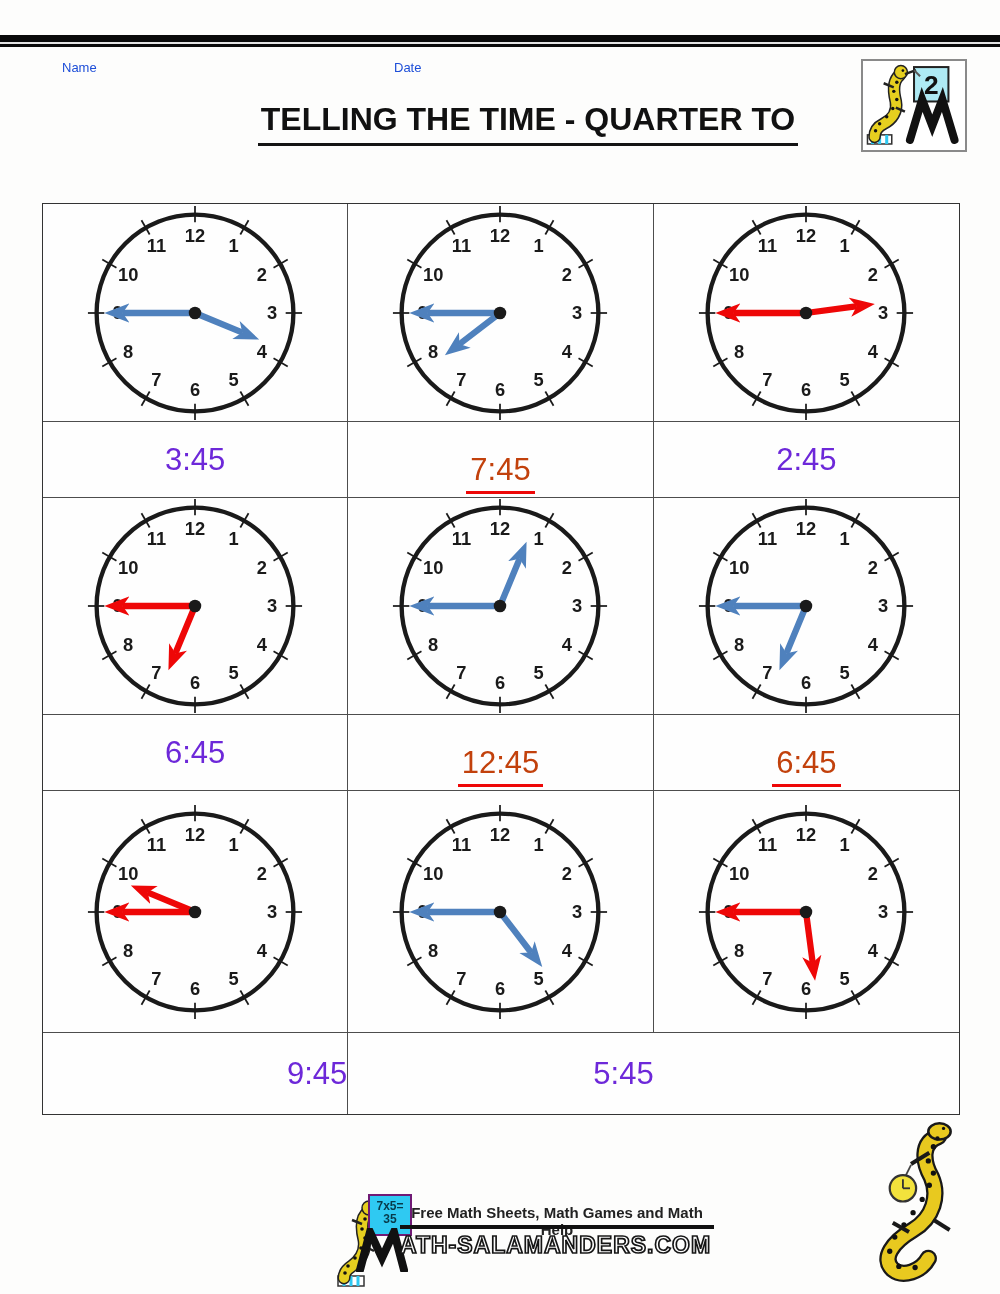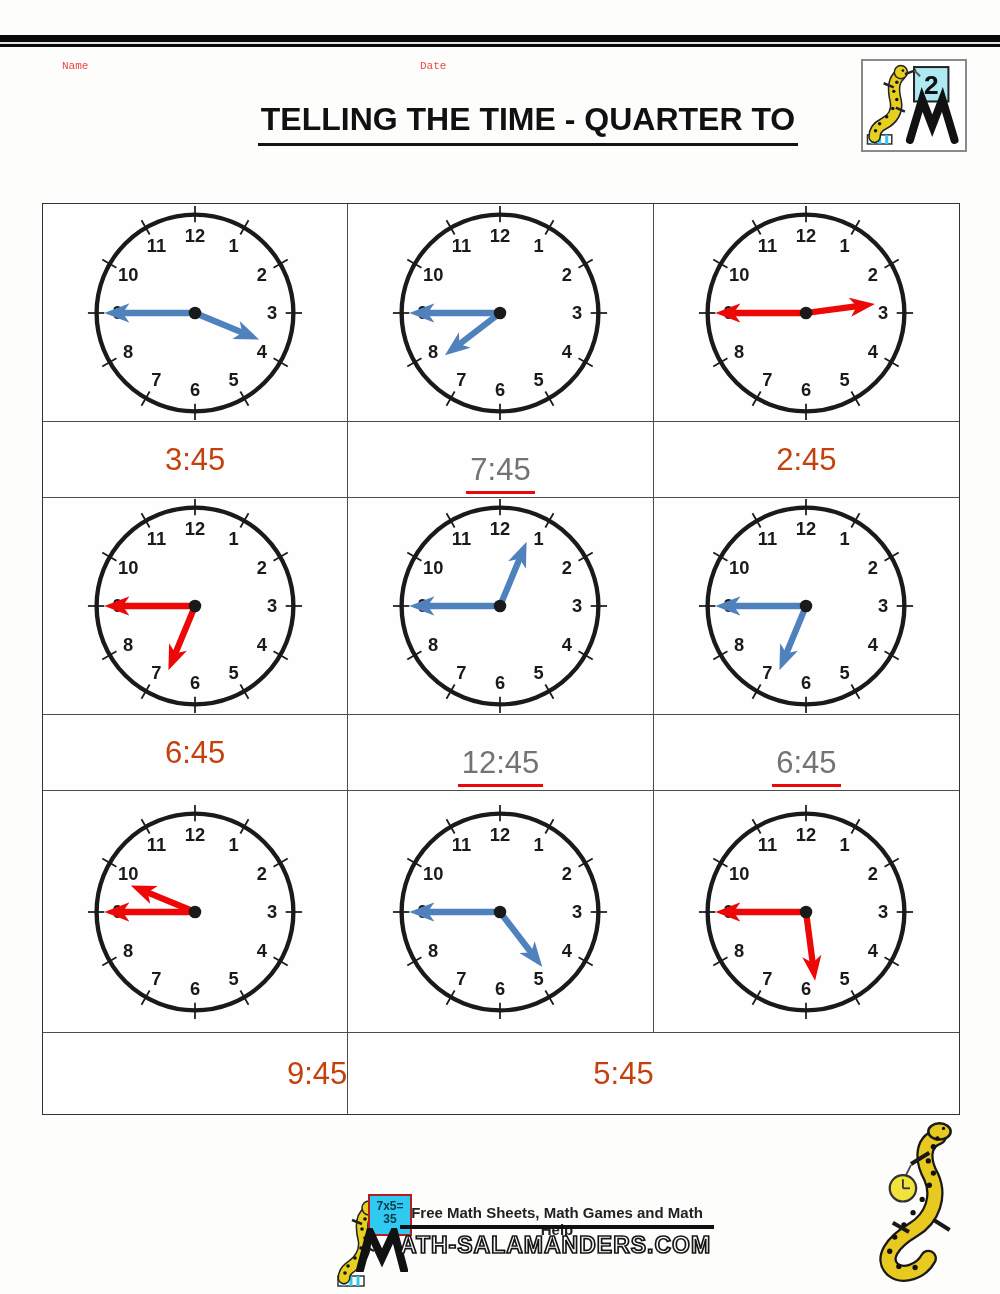--- a/index.html
+++ b/index.html
@@ -3,46 +3,46 @@
 <meta charset="utf-8">
 <style>
   html,body{margin:0;padding:0;background:#ffffff;}
   #page{position:relative;width:1000px;height:1294px;background:#fdfdfc;overflow:hidden;
         font-family:"Liberation Sans",sans-serif;color:#141414;}
   
   #top-rule{position:absolute;left:0;top:35px;width:100%;}
   #top-rule .b1{height:7px;background:#0a0a0a;}
   #top-rule .b2{height:2px;background:#e3e3e3;}
   #top-rule .b3{height:3px;background:#0a0a0a;}
-  .field-label{position:absolute;top:60px;font-size:11px;color:#ef4444;font-family:Liberation Mono, monospace;}
+  .field-label{position:absolute;top:60px;font-size:13px;color:#1d4ed8;}
   #name-label{left:62px;}
-  #date-label{left:420px;}
+  #date-label{left:394px;}
   .title-row{position:absolute;left:0;width:100%;text-align:center;margin-left:28px;}
   #title1{top:101px;}
   #title2{top:154px;}
   .title-text{display:inline-block;font-size:32px;font-weight:bold;letter-spacing:0px;
               color:#111;border-bottom:3px solid #141414;padding:0 3px 5px;}
   
   #corner-logo{position:absolute;left:861px;top:59px;width:102px;height:89px;
                border:2px solid #8a8a8a;background:#fff;}
   
   #worksheet{position:absolute;left:42px;top:203px;width:916px;
              display:grid;grid-template-columns:repeat(3,1fr);
              grid-template-rows:218px 76px 217px 76px 242px 81px;
              border:1.5px solid #333;background:#fefefe;}
   .cell{display:flex;align-items:center;justify-content:center;
         border-right:1px solid #4d4d4d;border-bottom:1px solid #4d4d4d;overflow:hidden;}
   .cell.lastcol{border-right:none;}
   .cell.lastrow{border-bottom:none;justify-content:flex-end;}
-  .ans{font-size:31px;color:#c2410c;}
-  .ans.red-u{color:#737373;border-bottom:3px solid #ee0707;padding:0 4px 3px;margin-top:27px;}
+  .ans{font-size:31px;color:#6d28d9;}
+  .ans.red-u{color:#c2410c;border-bottom:3px solid #ee0707;padding:0 4px 3px;margin-top:27px;}
   
   #footer-logo{position:absolute;left:330px;top:1192px;width:400px;height:96px;}
   #footer-card{position:absolute;left:38px;top:2px;width:44px;height:42px;background:#2fc9f2;
-               border:2px solid #b91c1c;text-align:center;line-height:1.05;padding-top:4px;box-sizing:border-box;}
+               border:2px solid #701a75;text-align:center;line-height:1.05;padding-top:4px;box-sizing:border-box;}
   #footer-card .cardline{font-size:12px;font-weight:bold;color:#083a4a;}
   #footer-line{position:absolute;left:70px;top:33px;width:314px;height:4px;background:#111;}
   #footer-tagline{position:absolute;left:70px;top:12px;width:314px;text-align:center;
                   font-size:15px;font-weight:bold;color:#222;}
   #footer-m{position:absolute;left:26px;top:36px;}
   #site-text{position:absolute;left:70px;top:40px;font-size:23px;font-weight:bold;
              letter-spacing:1px;color:#151515;white-space:nowrap;}
   @supports (-webkit-text-stroke: 1px black){
     #site-text{color:#ffffff;-webkit-text-stroke:1.7px #151515;}
   }

